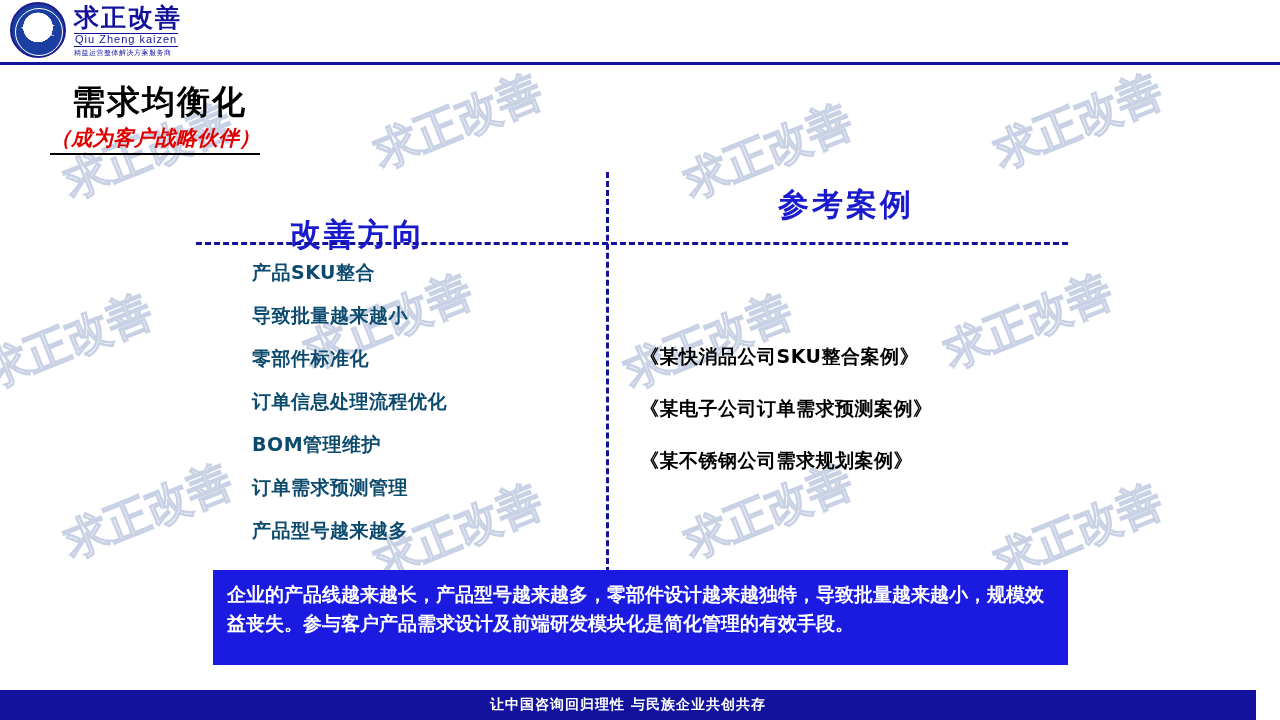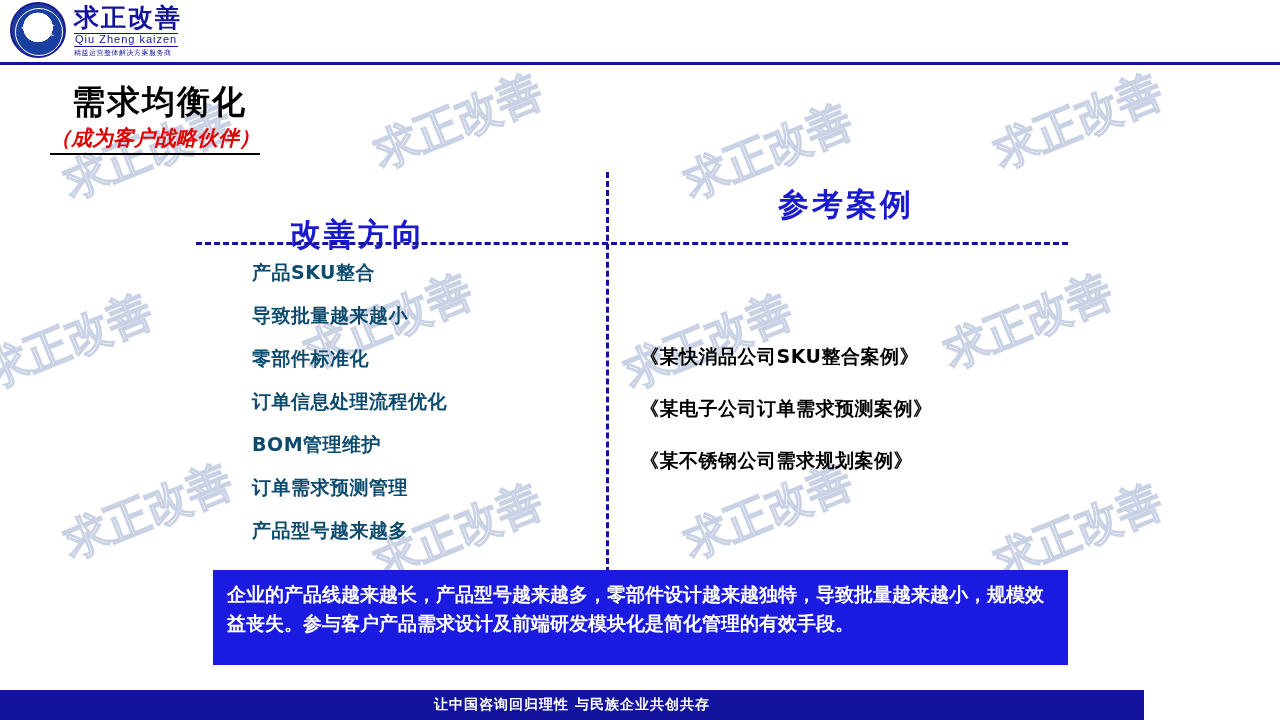--- a/index.html
+++ b/index.html
@@ -204,21 +204,21 @@
     font-weight: bold;
     line-height: 1.5;
     font-family: "DejaVu Sans", sans-serif;
     box-sizing: border-box;
   }
 
   
   .footer {
     position: absolute;
     left: 0; top: 690px;
-    width: 1144px;
+    width: 1256px;
     height: 30px;
     background: #12129c;
     color: #ffffff;
     font-size: 14px;
     font-weight: bold;
     display: flex;
     align-items: center;
     justify-content: center;
     letter-spacing: 1px;
     font-family: "DejaVu Sans", sans-serif;

